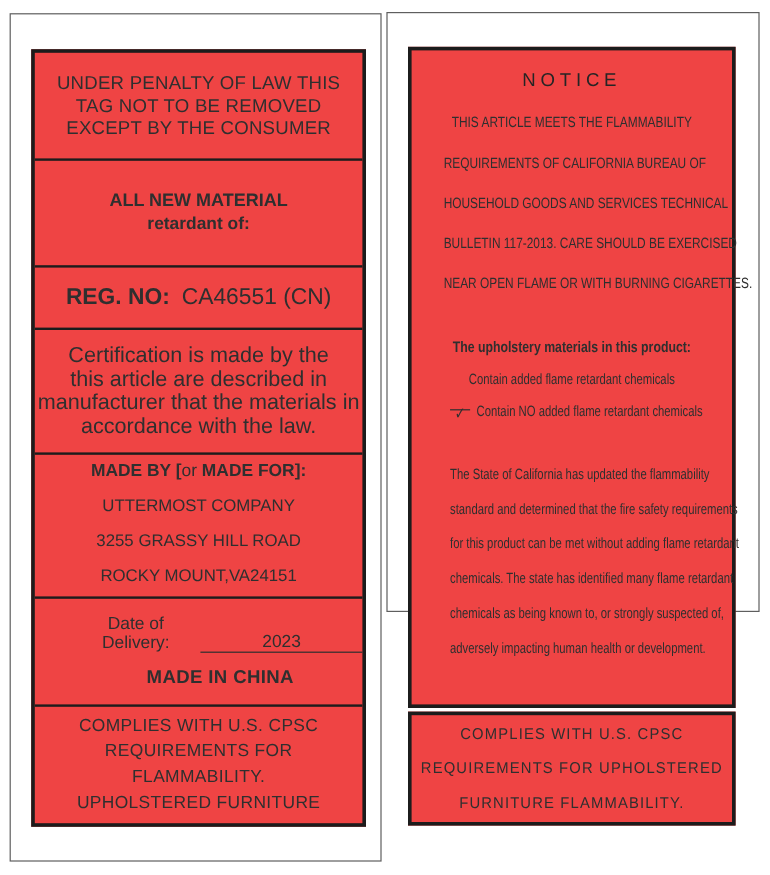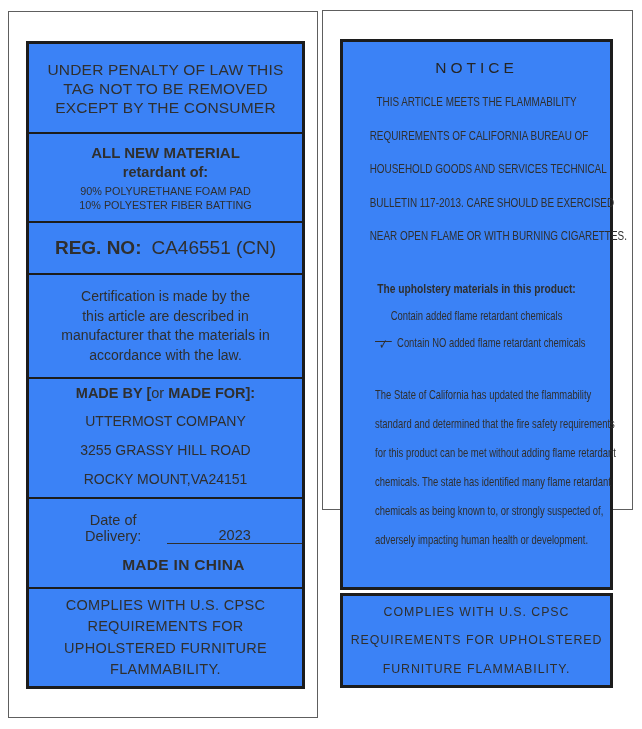--- a/index.html
+++ b/index.html
@@ -9,21 +9,21 @@
     font-family: "Liberation Sans", sans-serif;
     color: #2f2f2f;
   }
   .page {
     position: absolute; background: #fff;
     border: 1px solid #5e5e5e;
   }
   #left-page  { left: 8px;   top: 11px; width: 310px; height: 707px; }
   #right-page { left: 322px; top: 10px; width: 311px; height: 500px; }
 
-  .thickbox { position: absolute; border: 3px solid #1c1c1c; background: #3b82f6; }
+  .thickbox { position: absolute; border: 3px solid #1c1c1c; background: #ef4444; }
 
   
   #left-box { left: 17px; top: 29px; width: 279px; height: 648px; display: flex; flex-direction: column; }
   .lsec {
     display: flex; flex-direction: column; align-items: center; justify-content: center;
     text-align: center; border-bottom: 2px solid #1c1c1c; width: 100%;
   }
   .lsec:last-child { border-bottom: none; flex: 1; }
   #lsec-penalty  { height: 90px; }
   #lsec-material { height: 89px; }
@@ -32,21 +32,21 @@
   #lsec-madeby   { height: 120px; }
   #lsec-date     { height: 90px; padding-left: 36px; }
 
   .penalty-line { font-size: 15.5px; line-height: 19px; letter-spacing: 0.2px; }
   .mat-title    { font-size: 15px;   line-height: 20px; font-weight: bold; }
   .mat-sub      { font-size: 14.5px; line-height: 19px; font-weight: bold; }
   .mat-comp     { font-size: 10.8px; line-height: 13.5px; }
   .mat-comps    { margin-top: 3px; }
   .reg-line     { font-size: 19px; }
   .reg-label    { font-weight: bold; margin-right: 10px; }
-  .cert-line    { font-size: 14px; line-height: 19.5px; text-align: right; }
+  .cert-line    { font-size: 18px; line-height: 19.5px; text-align: right; }
   .madeby-head  { font-size: 14.5px; line-height: 20px; font-weight: bold; }
   .madeby-head .reg-weight { font-weight: normal; }
   .madeby-line  { font-size: 14px; line-height: 29px; }
   .madeby-lines { margin-top: 4px; }
   .date-row     { font-size: 14.5px; display: flex; align-items: flex-end; }
   .year-line    { display: inline-block; width: 150px; border-bottom: 1.5px solid #2f2f2f;
                   text-align: center; margin-left: 6px; font-size: 14.5px; line-height: 16px; }
   .origin-line  { font-size: 15.5px; font-weight: bold; margin-top: 12px; letter-spacing: 0.3px; }
   .lcomply-line { font-size: 14.5px; line-height: 21.5px; letter-spacing: 0.3px; }
 
@@ -80,24 +80,20 @@
 
     <div class="lsec" id="lsec-penalty">
       <div class="penalty-line">UNDER PENALTY OF LAW THIS</div>
       <div class="penalty-line">TAG NOT TO BE REMOVED</div>
       <div class="penalty-line">EXCEPT BY THE CONSUMER</div>
     </div>
 
     <div class="lsec" id="lsec-material">
       <div class="mat-title">ALL NEW MATERIAL</div>
       <div class="mat-sub">retardant of:</div>
-      <div class="mat-comps">
-        <div class="mat-comp">90% POLYURETHANE FOAM PAD</div>
-        <div class="mat-comp">10% POLYESTER FIBER BATTING</div>
-      </div>
     </div>
 
     <div class="lsec" id="lsec-reg">
       <div class="reg-line">
         <span class="reg-label">REG. NO:</span><span>CA46551 (CN)</span>
       </div>
     </div>
 
     <div class="lsec" id="lsec-cert">
       <div class="cert-line">Certification is made by the</div>
@@ -121,22 +117,22 @@
       <div class="date-row">
         <span>Date of Delivery:</span>
         <span class="year-line">2023</span>
       </div>
       <div class="origin-line">MADE IN CHINA</div>
     </div>
 
     <div class="lsec" id="lsec-comply">
       <div class="lcomply-line">COMPLIES WITH U.S. CPSC</div>
       <div class="lcomply-line">REQUIREMENTS FOR</div>
+      <div class="lcomply-line">FLAMMABILITY.</div>
       <div class="lcomply-line">UPHOLSTERED FURNITURE</div>
-      <div class="lcomply-line">FLAMMABILITY.</div>
     </div>
 
   </div>
 </div>
 
 <div class="page" id="right-page">
 
   <div class="thickbox" id="right-main">
     <div class="notice-title">NOTICE</div>
 

